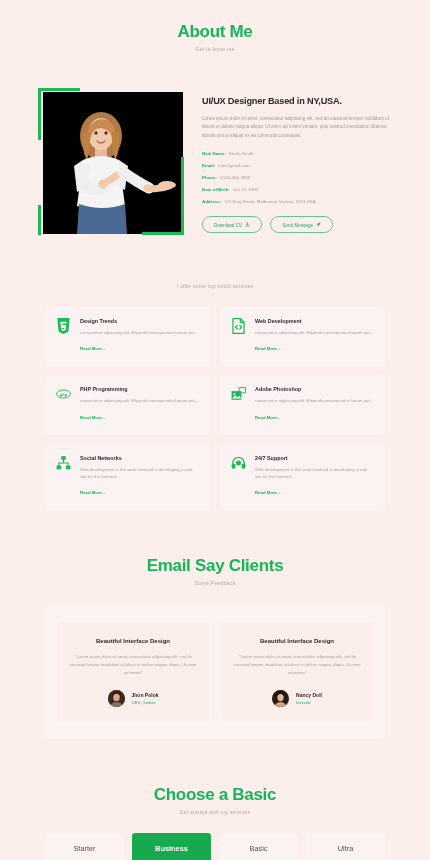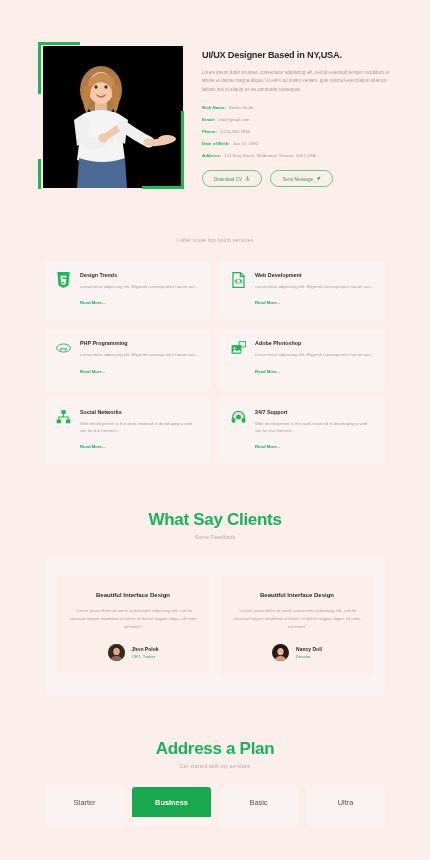--- a/index.html
+++ b/index.html
@@ -26,21 +26,21 @@
     font-size: 5.2px;
     margin-top: 4px;
     letter-spacing: 0.2px;
   }
 
   
   #about { padding-top: 22px; }
   .about-body {
     display: flex;
     padding: 0 40px 0 38px;
-    margin-top: 20px;
+    margin-top: 36px;
     gap: 18px;
   }
   .photo-wrap {
     position: relative;
     width: 146px;
     height: 147px;
     flex: 0 0 146px;
   }
   .photo-frame {
     position: absolute;
@@ -210,20 +210,24 @@
     color: #ffffff;
     font-weight: bold;
   }
 </style>
 </head>
 <body>
 
 <div class="page">
 
   <section id="about">
+    <div class="sec-head">
+      <div class="sec-title">About Me</div>
+      <div class="sec-sub">Get to know me</div>
+    </div>
 
     <div class="about-body">
       <div class="photo-wrap">
         <div class="accent-tl"></div>
         <div class="accent-tl2"></div>
         <div class="photo-frame">
           <svg class="fig" viewBox="0 0 140 142">
             <rect width="140" height="142" fill="#000000"></rect>
 
             <ellipse cx="58" cy="44" rx="21" ry="24" fill="#b07a46"></ellipse>
@@ -396,21 +400,21 @@
           <div class="svc-d">Web development is the work involved in developing a web site for the Internet...</div>
           <span class="svc-more">Read More...</span>
         </div>
       </div>
 
     </div>
   </section>
 
   <section id="clients">
     <div class="sec-head">
-      <div class="sec-title">What Say Clients</div>
+      <div class="sec-title">Email Say Clients</div>
       <div class="sec-sub">Some Feedback</div>
     </div>
 
     <div class="tst-wrap">
 
       <div class="tst-card">
         <div class="tst-t">Beautiful Interface Design</div>
         <div class="tst-q">“ Lorem ipsum dolor sit amet, consectetur adipiscing elit, sed do eiusmod tempor incididunt ut labore et dolore magna aliqua. Ut enim ad minim”</div>
         <div class="tst-person">
           <span class="ava dark">
@@ -445,21 +449,21 @@
             <div class="tst-role">Director</div>
           </div>
         </div>
       </div>
 
     </div>
   </section>
 
   <section id="pricing">
     <div class="sec-head">
-      <div class="sec-title">Address a Plan</div>
+      <div class="sec-title">Choose a Basic</div>
       <div class="sec-sub">Get started with my services</div>
     </div>
 
     <div class="price-grid">
 
       <div class="price-card">
         <div class="price-head">Starter</div>
 
       </div>
 

